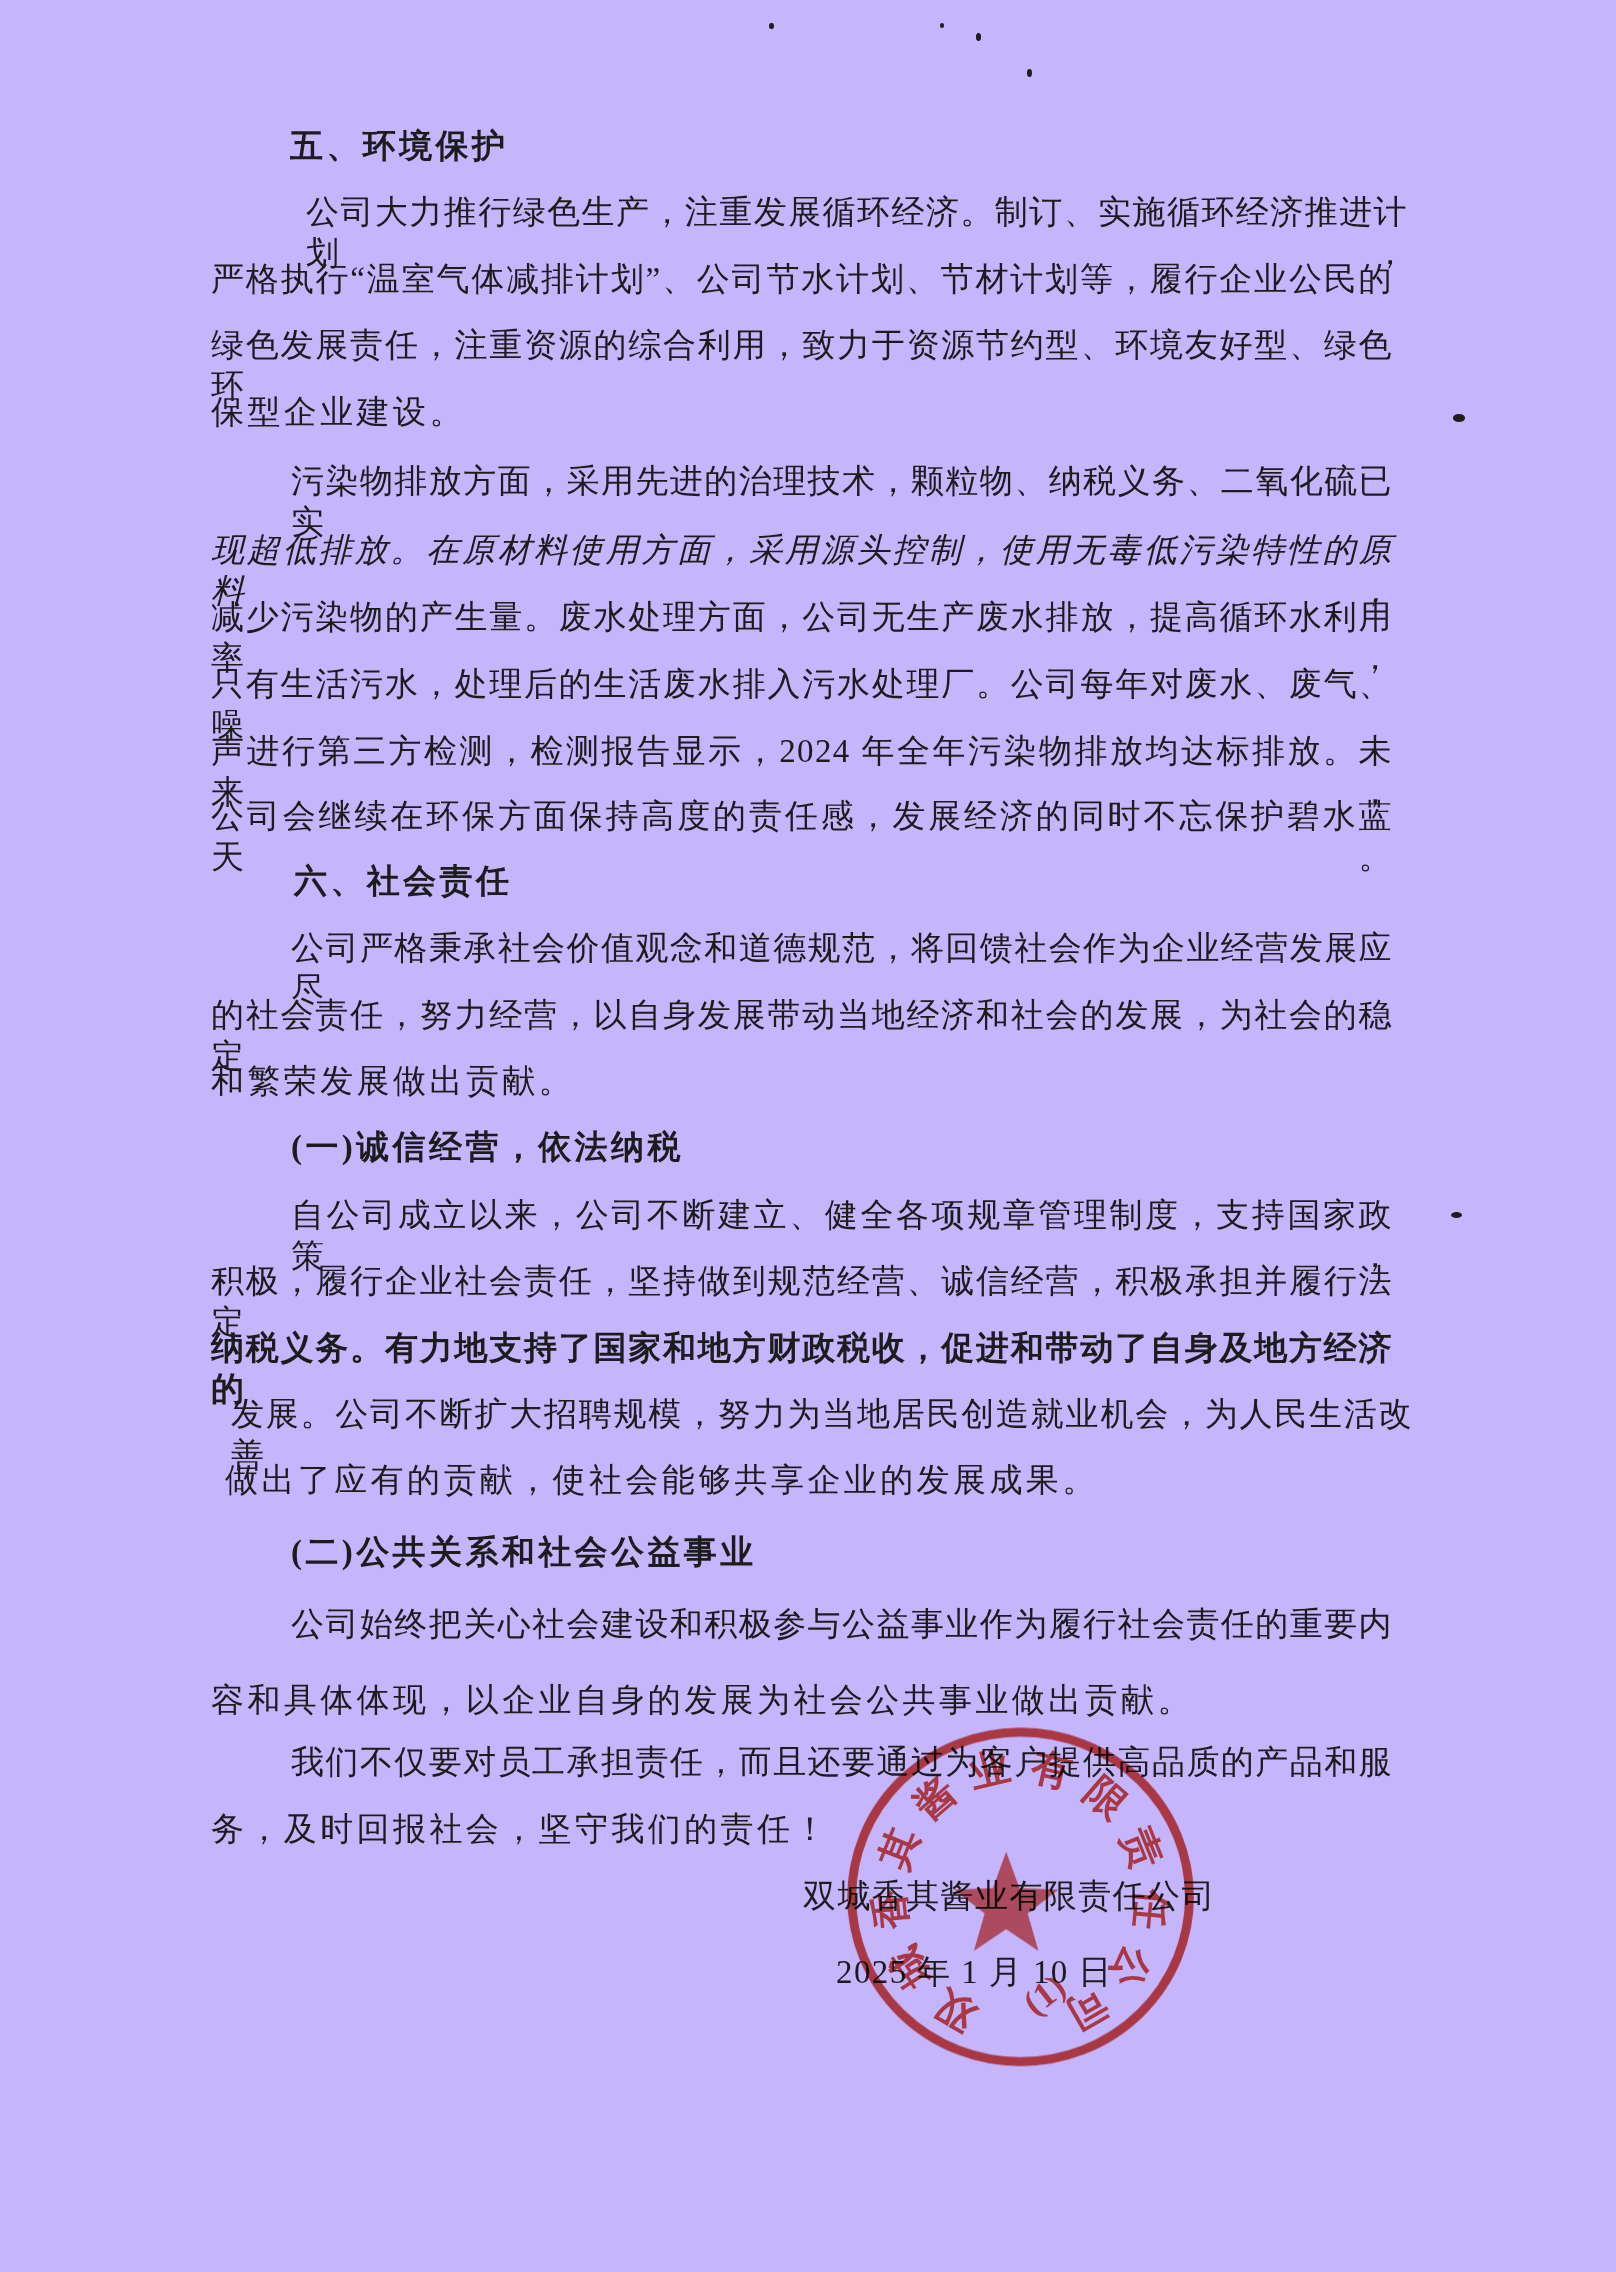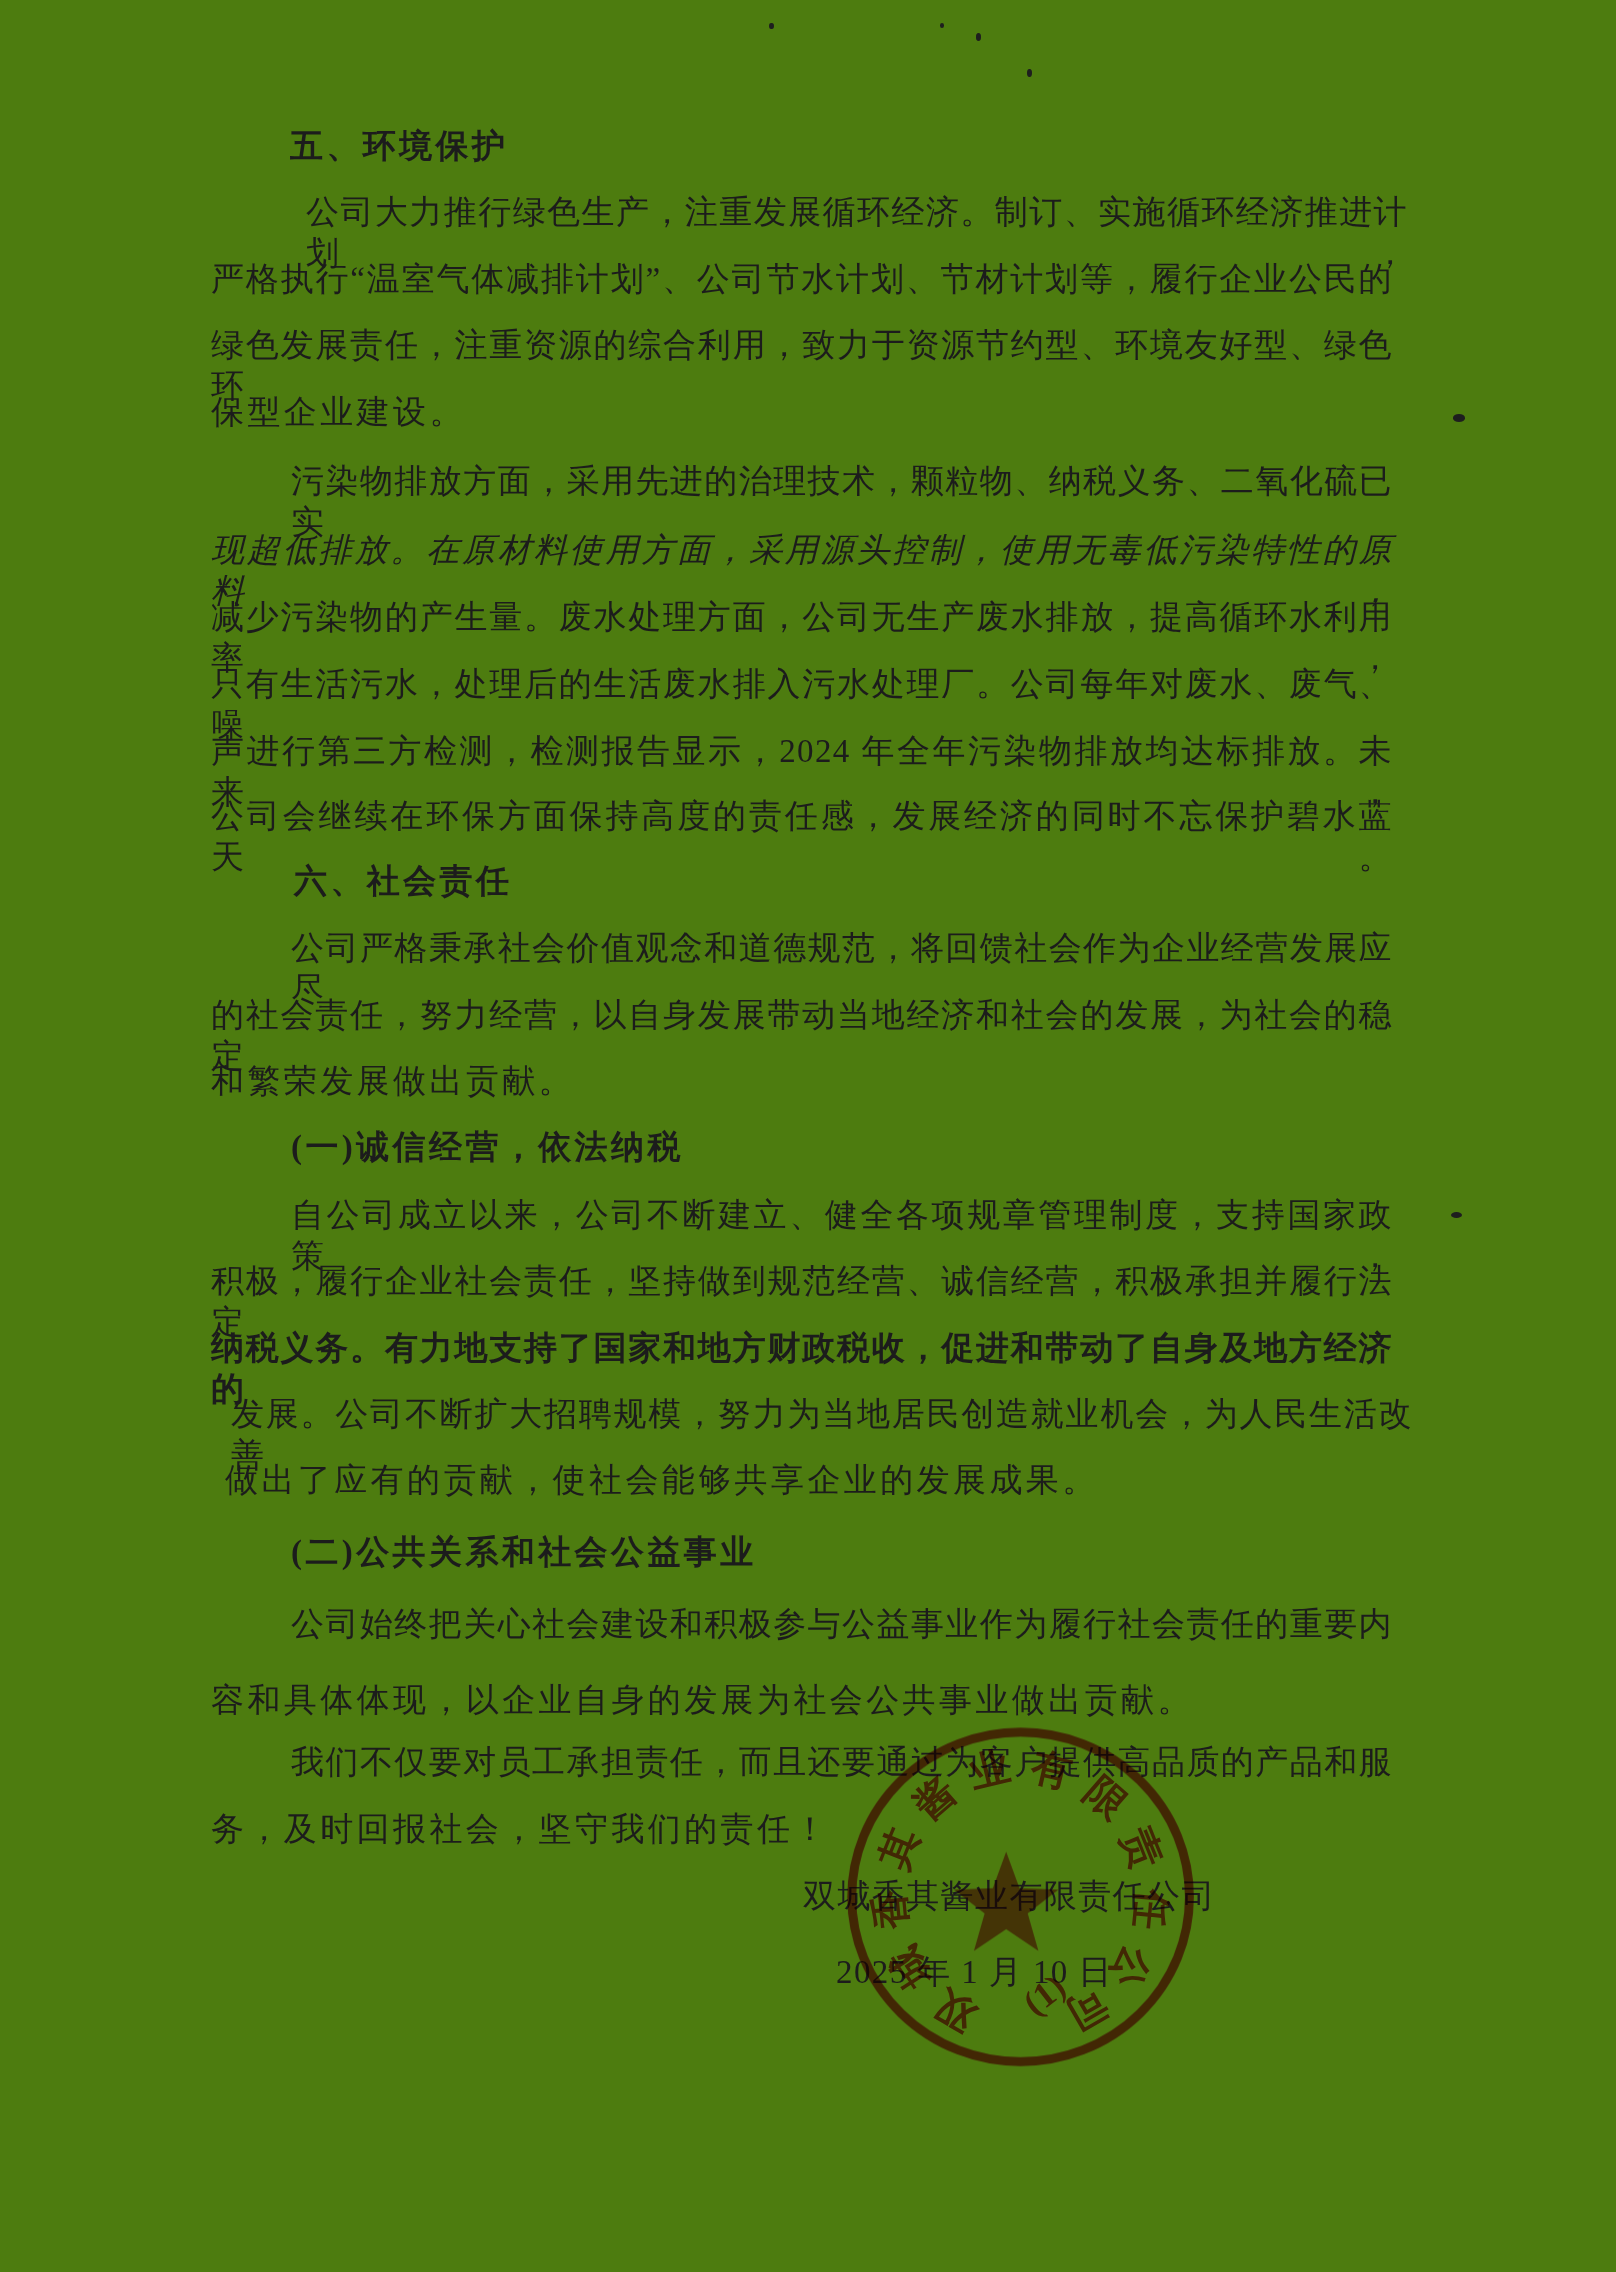--- a/index.html
+++ b/index.html
@@ -1,19 +1,19 @@
 <!DOCTYPE html>
 <html style="font-size:11px"><head>
 <meta charset="utf-8">
 <style>
   html,body{margin:0;padding:0;background:#888;}
   .page{
     position:relative;
     width:1617px;height:2273px;
-    background:#4d7c0f;
+    background:#c4b5fd;
     overflow:hidden;
     font-family:"Liberation Serif","DejaVu Serif",serif;
   }
   .doc-line{
     position:absolute;
     font-size:33px;
     line-height:41px;
     height:43px;
     letter-spacing:3.4px;
     color:#1c1c1c;

